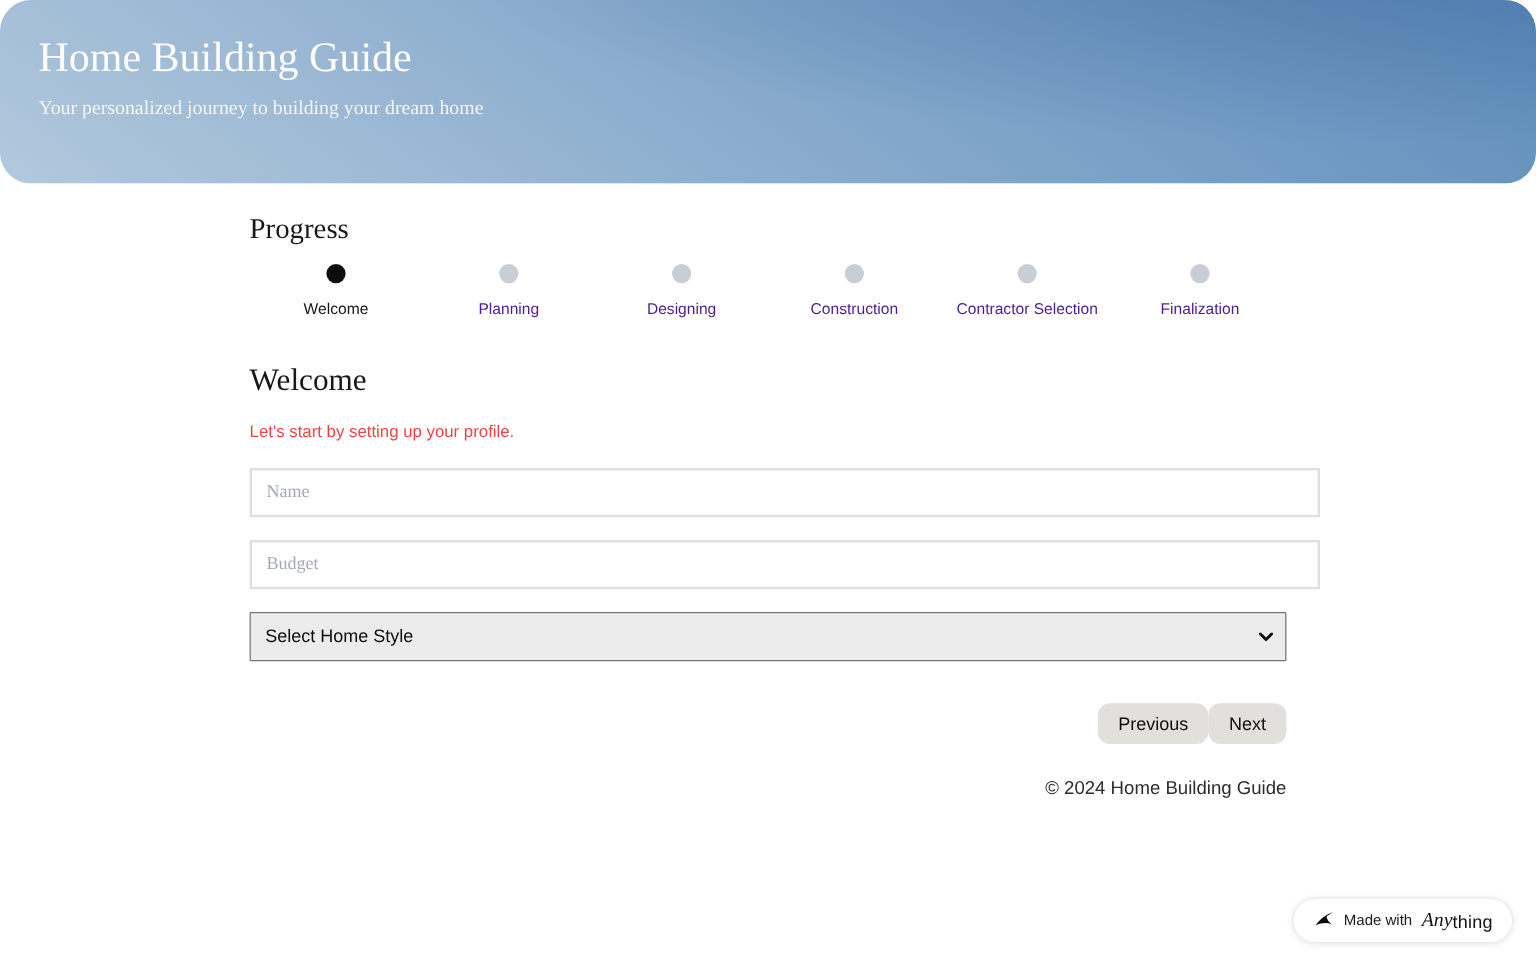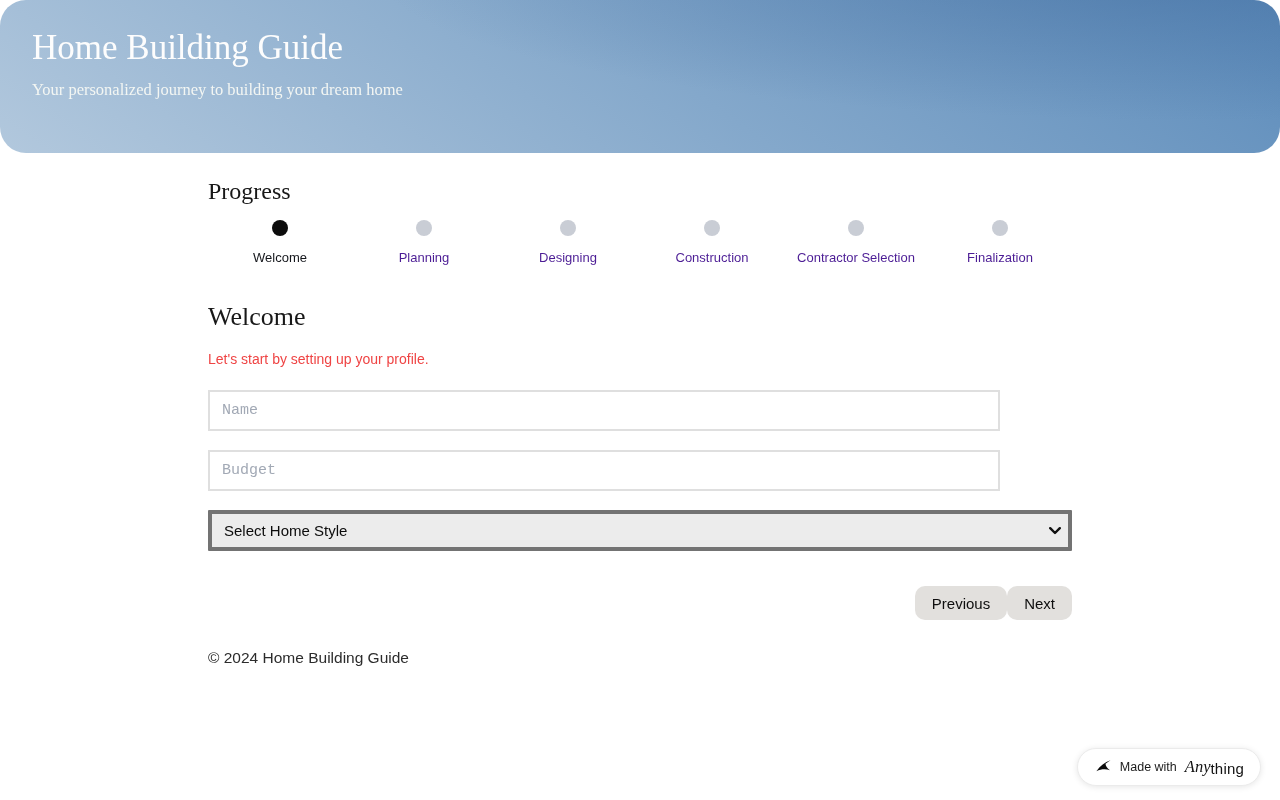--- a/index.html
+++ b/index.html
@@ -76,41 +76,41 @@
   .welcome-desc {
     margin: 19px 0 0 0;
     font-size: 14px;
     color: #ef4444;
   }
 
   
   .form { margin-top: 23px; }
   .text-input {
     display: block;
-    width: 792px; height: 41px;
+    width: 892px; height: 41px;
     border: 2px solid #dfdfdf;
     border-radius: 0;
     background: #ffffff;
     padding: 0 12px;
-    font-family: Liberation Mono, monospace;
+    font-family: Liberation Serif, serif;
     font-size: 15px;
     color: #3b82f6;
     margin-bottom: 19px;
     outline: none;
   }
   .text-input::placeholder { color: #a2a9b5; opacity: 1; }
 
   .select-wrap { position: relative; width: 864px; }
   .home-style-select {
     appearance: none;
     -webkit-appearance: none;
     display: block;
     width: 864px; height: 41px;
     background: #ececec;
-    border: 4px solid #737373;
+    border: 1px solid #737373;
     border-radius: 1px;
     padding: 0 12px;
     font-family: "Liberation Sans", sans-serif;
     font-size: 15px;
     color: #0c0c0c;
     outline: none;
   }
   .select-chevron {
     position: absolute;
     right: 11px; top: 50%;
@@ -133,21 +133,21 @@
     padding: 0 17px;
     font-family: "Liberation Sans", sans-serif;
     font-size: 15px;
     color: #0e0e0e;
     cursor: pointer;
   }
 
   
   .footer {
     margin-top: 29px;
-    text-align: left;
+    text-align: right;
     font-size: 15.5px;
     color: #2c2c2c;
   }
 
   
   .badge {
     position: fixed;
     right: 19px; bottom: 14px;
     height: 38px;
     display: flex;

